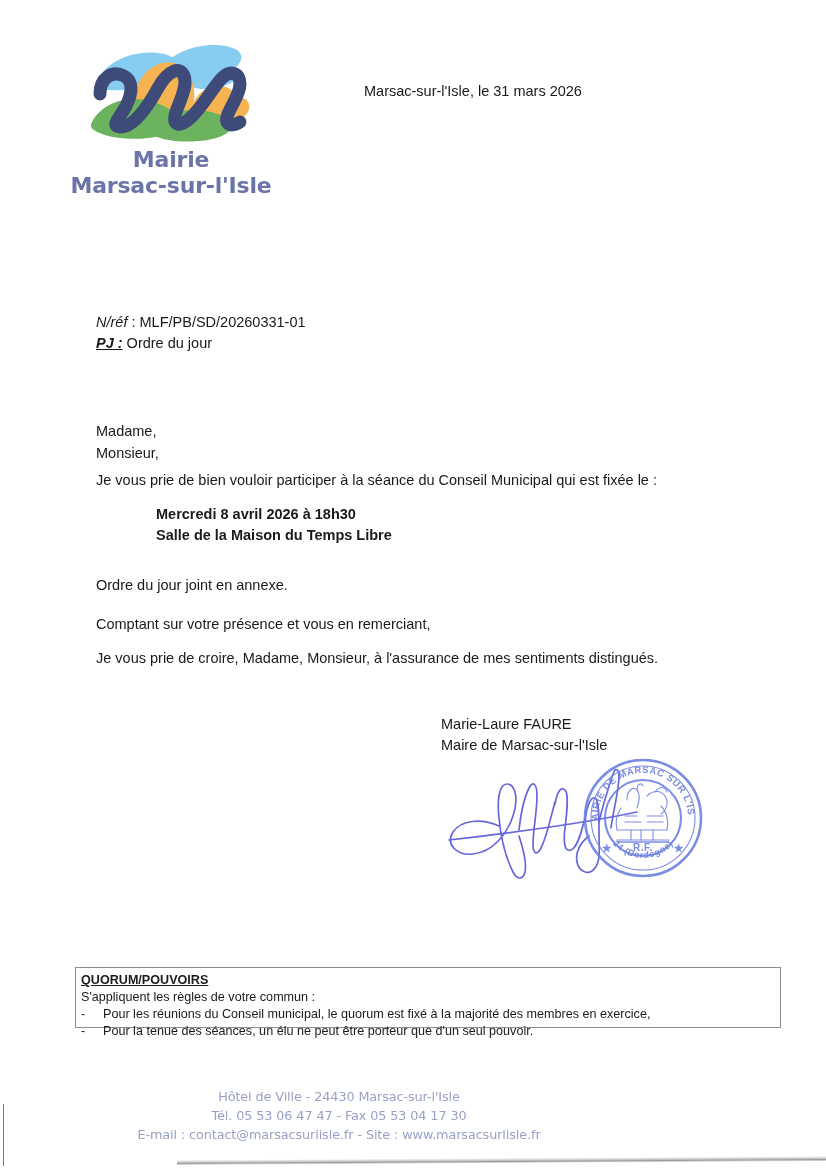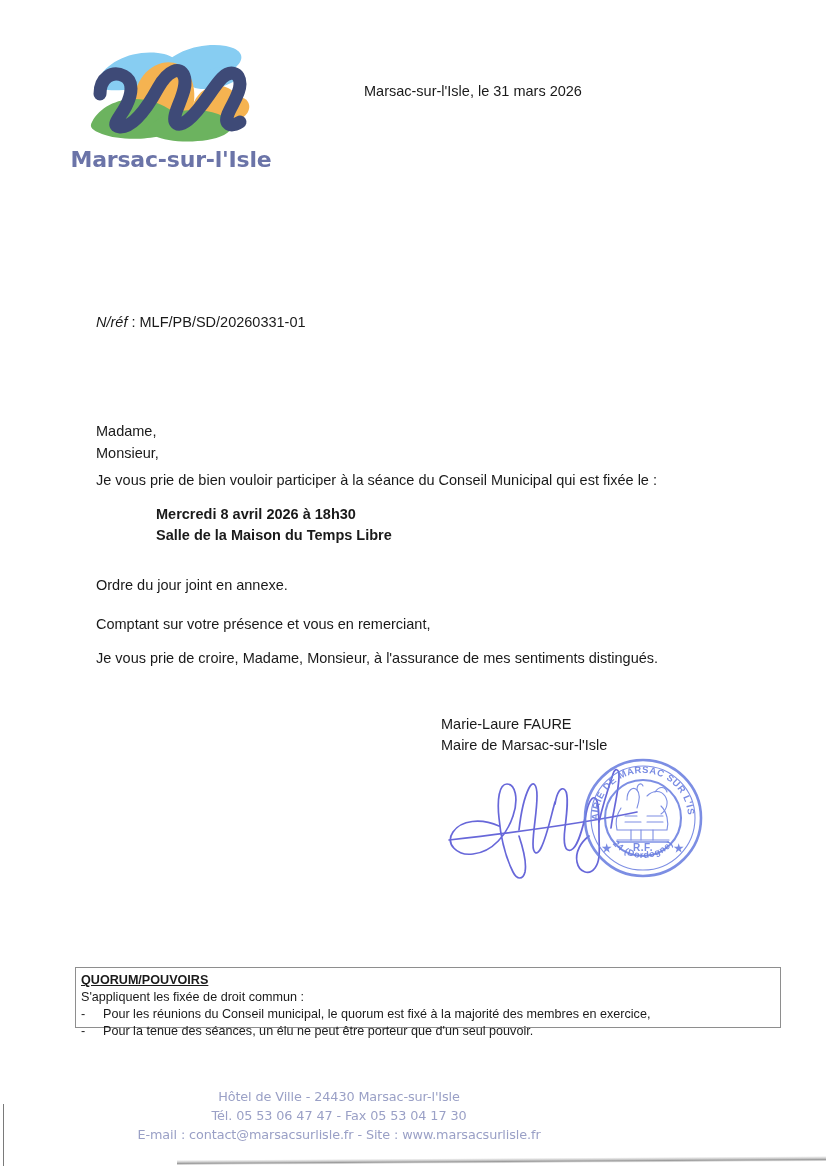--- a/index.html
+++ b/index.html
@@ -212,28 +212,30 @@
           <path d="M16 90 C26 70 54 62 78 70 C98 77 110 88 102 96 C90 108 46 110 26 102 C16 98 13 95 16 90 Z"></path>
           <path d="M74 94 C88 78 120 74 142 82 C158 88 160 97 148 103 C130 112 92 111 79 104 C72 100 71 97 74 94 Z"></path>
         </g>
 
         <g fill="none" stroke="#3e4a77" stroke-width="13" stroke-linecap="round" stroke-linejoin="round">
           <path d="M24 62 C24 46 36 38 48 44 C58 49 56 62 50 74 C44 86 34 94 44 95 C56 96 70 78 82 56 C92 38 104 34 108 44 C112 54 104 68 100 80 C96 92 102 96 112 88 C126 77 136 56 146 46 C154 38 164 40 164 52 C164 62 156 72 152 82 C148 92 154 96 164 90"></path>
         </g>
       </svg>
     </div>
     <div class="logo-text">
+      <span class="l1">Mairie</span>
       <span class="l2">Marsac-sur-l'Isle</span>
     </div>
   </div>
 
   <div class="date-line">Marsac-sur-l'Isle, le 31 mars 2026</div>
 
   <div class="ref-block">
     <div class="row"><span class="lbl-italic">N/réf</span><span> : </span><span>MLF/PB/SD/20260331-01</span></div>
+    <div class="row"><span class="lbl-bold-u">PJ :</span><span> Ordre du jour</span></div>
   </div>
 
   <div class="salutation">
     <div>Madame,</div>
     <div>Monsieur,</div>
   </div>
 
   <div class="para p-invite">Je vous prie de bien vouloir participer à la séance du Conseil Municipal qui est fixée le :</div>
 
   <div class="meeting">
@@ -293,21 +295,21 @@
         </text>
         <text x="202" y="95" text-anchor="middle" font-size="10">R.F.</text>
         <text x="166" y="96" text-anchor="middle" font-size="11">★</text>
         <text x="238" y="96" text-anchor="middle" font-size="11">★</text>
       </g>
     </svg>
   </div>
 
   <div class="quorum-box">
     <span class="quorum-title">QUORUM/POUVOIRS</span>
-    <span class="quorum-sub">S'appliquent les fixée de droit commun :</span>
+    <span class="quorum-sub">S'appliquent les règles de votre commun :</span>
     <span class="quorum-item">
       <span class="dash">-</span>
       <span>Pour les réunions du Conseil municipal, le quorum est fixé à la majorité des membres en exercice,</span>
     </span>
     <span class="quorum-item">
       <span class="dash">-</span>
       <span>Pour la tenue des séances, un élu ne peut être porteur que d'un seul pouvoir.</span>
     </span>
   </div>
 

